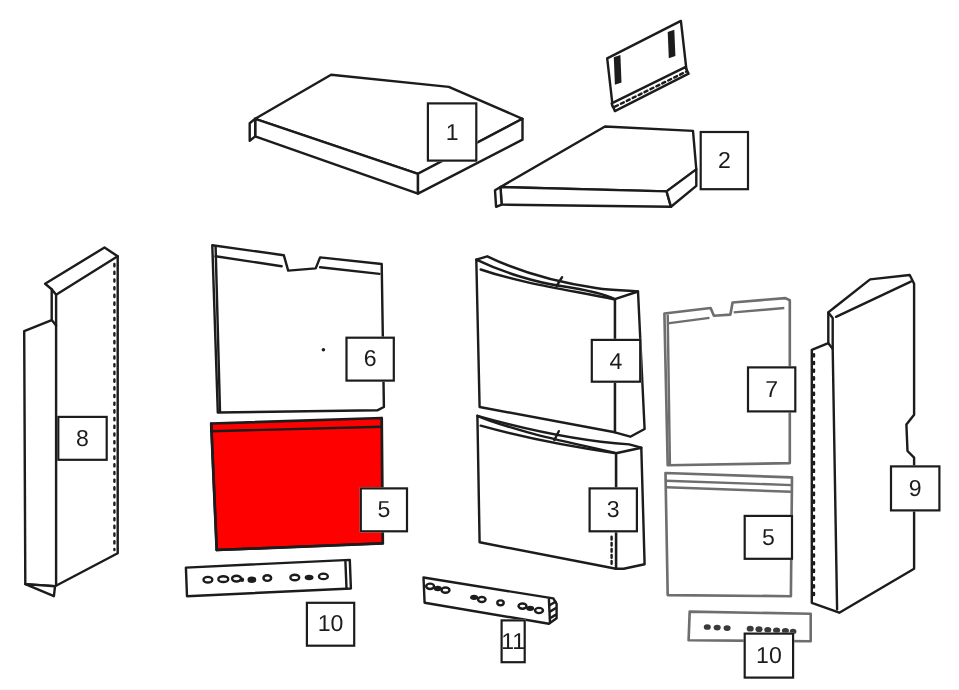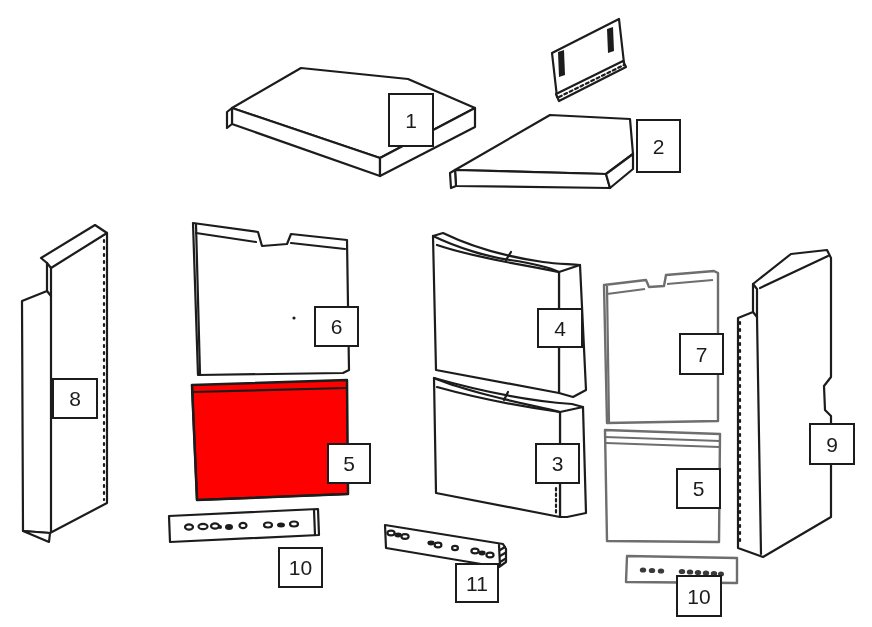--- a/index.html
+++ b/index.html
@@ -185,20 +185,20 @@
     </div>
   <div class="callout" style="left:52px;top:378px;width:46px;height:41px;">
       <span>8</span>
     </div>
   <div class="callout" style="left:809px;top:423px;width:46px;height:42px;">
       <span>9</span>
     </div>
   <div class="callout" style="left:278px;top:547px;width:45px;height:41px;">
       <span>10</span>
     </div>
-  <div class="callout" style="left:455px;top:563px;width:44px;height:40px;">
+  <div class="callout" style="left:455px;top:563px;width:23px;height:40px;">
       <span>11</span>
     </div>
   <div class="callout" style="left:676px;top:575px;width:46px;height:42px;">
       <span>10</span>
     </div>
 
 </div>
 
 </body></html>

